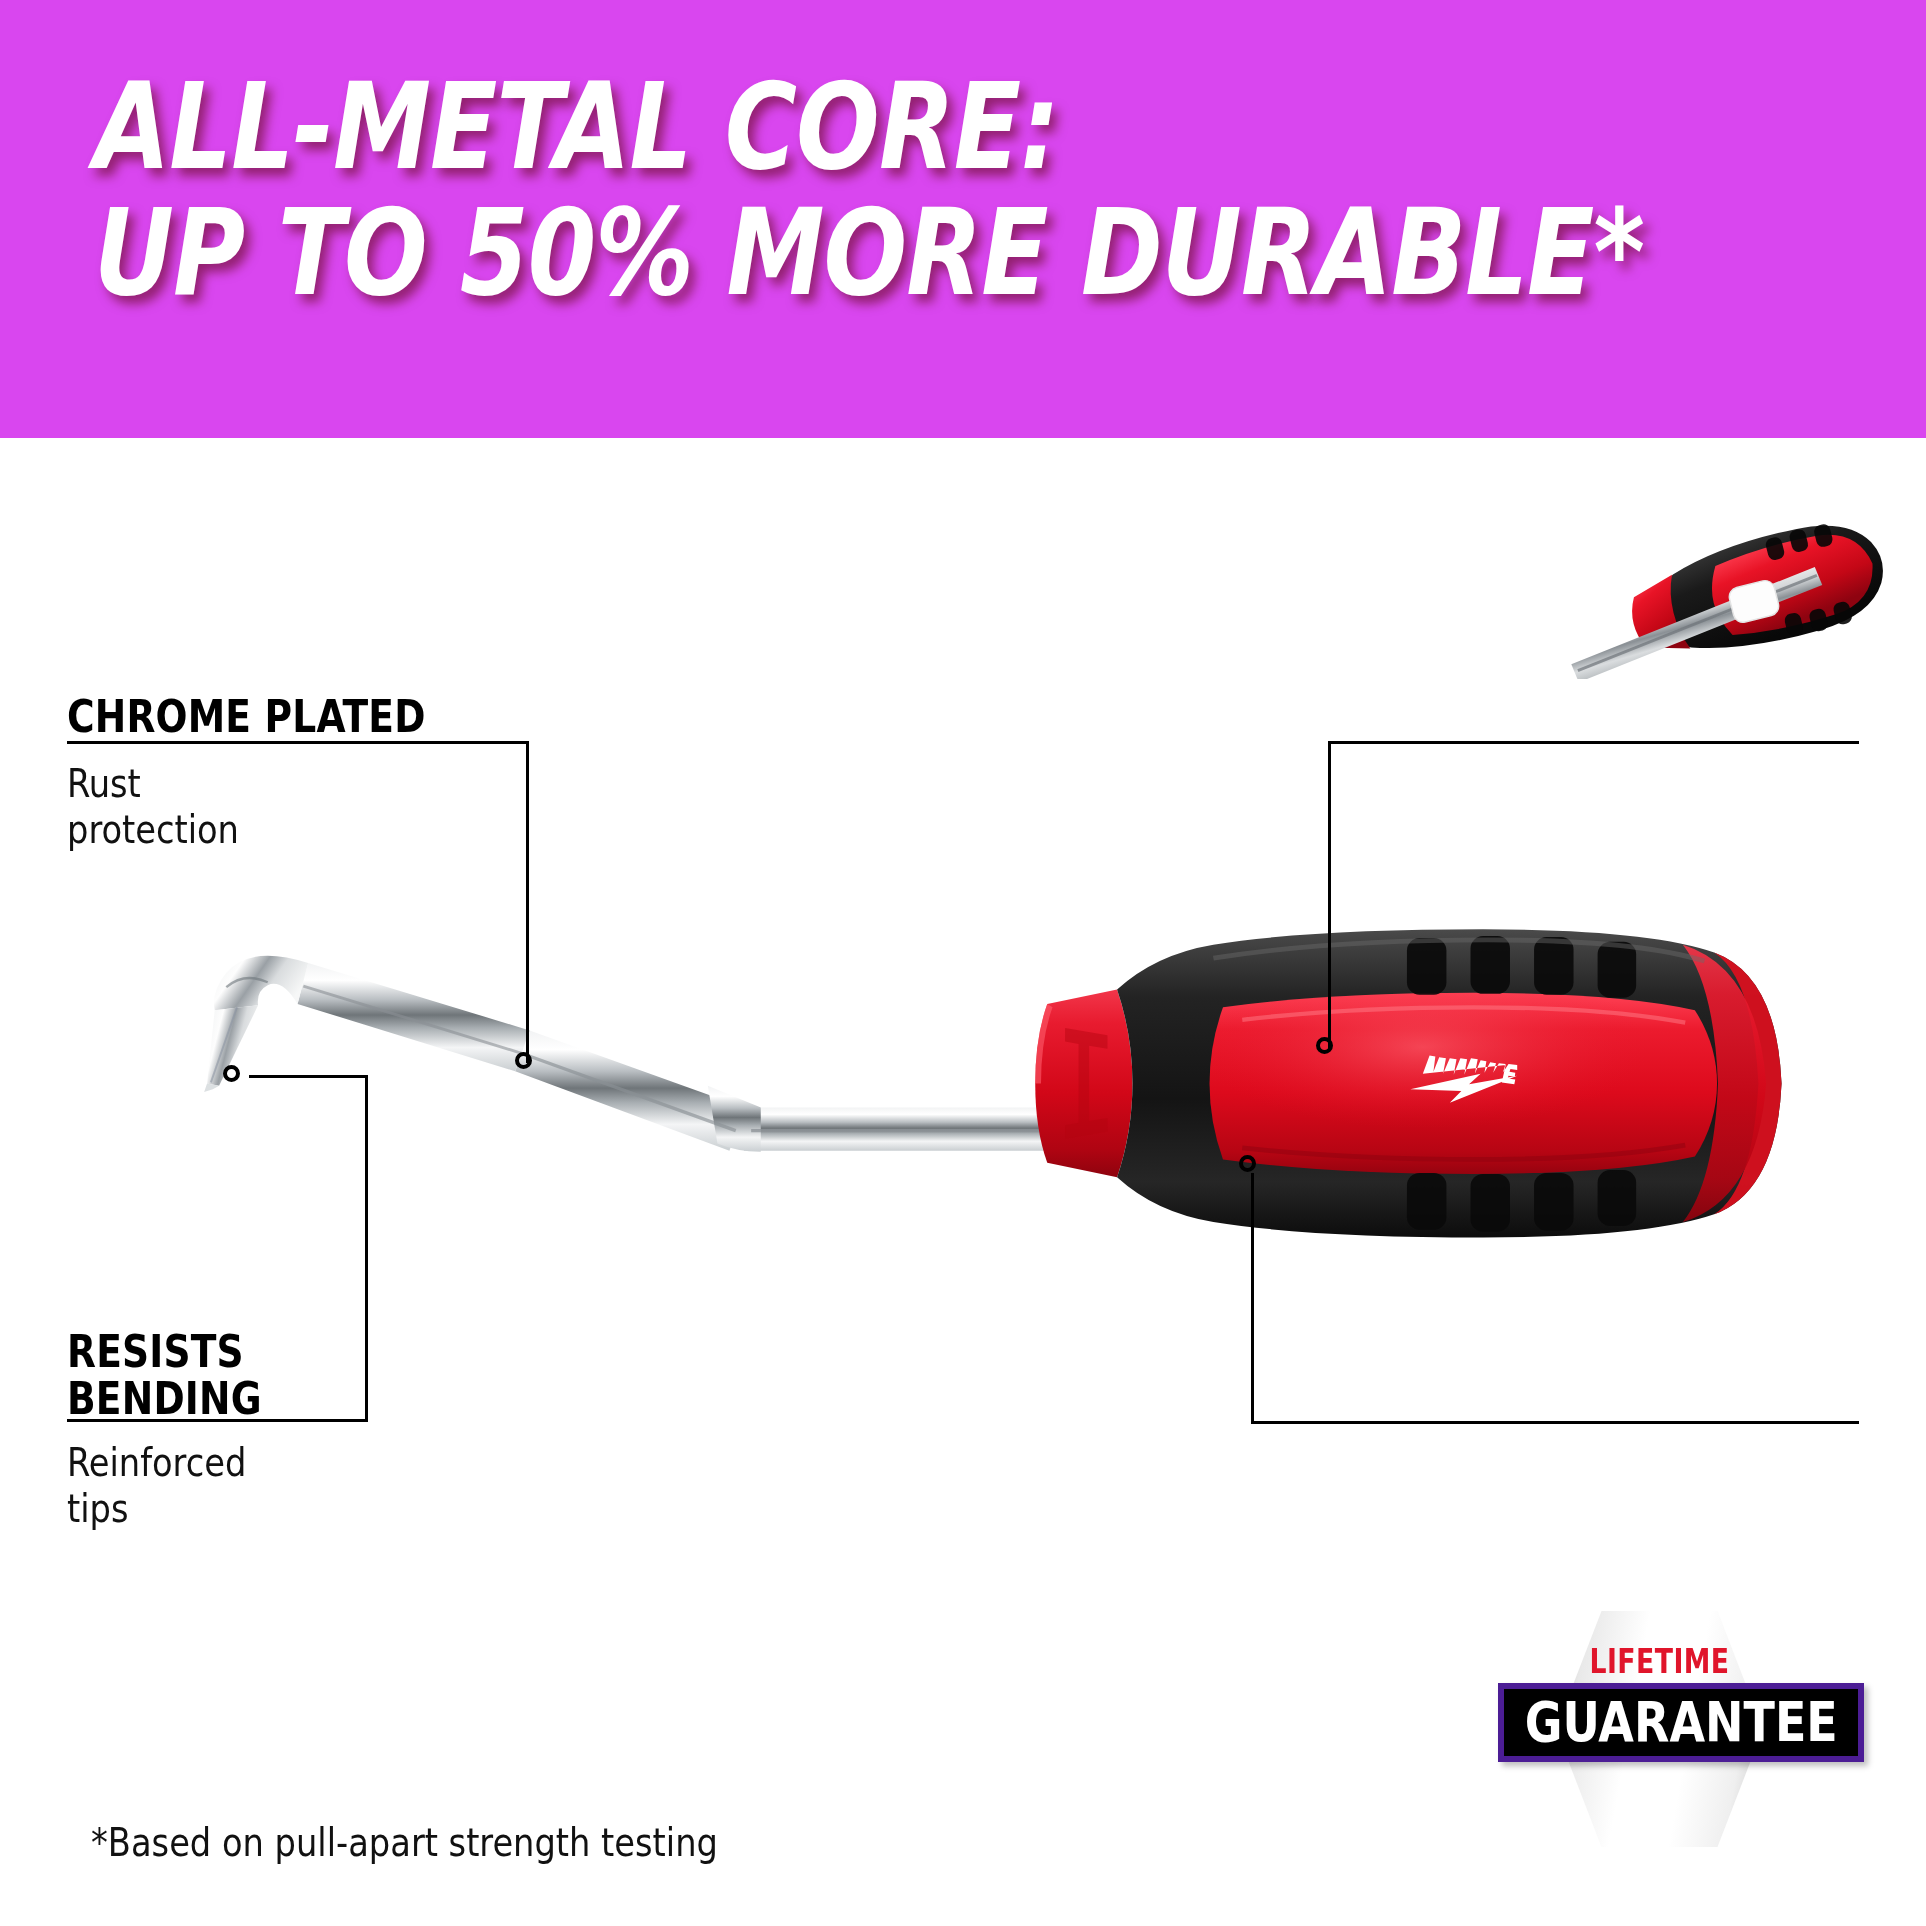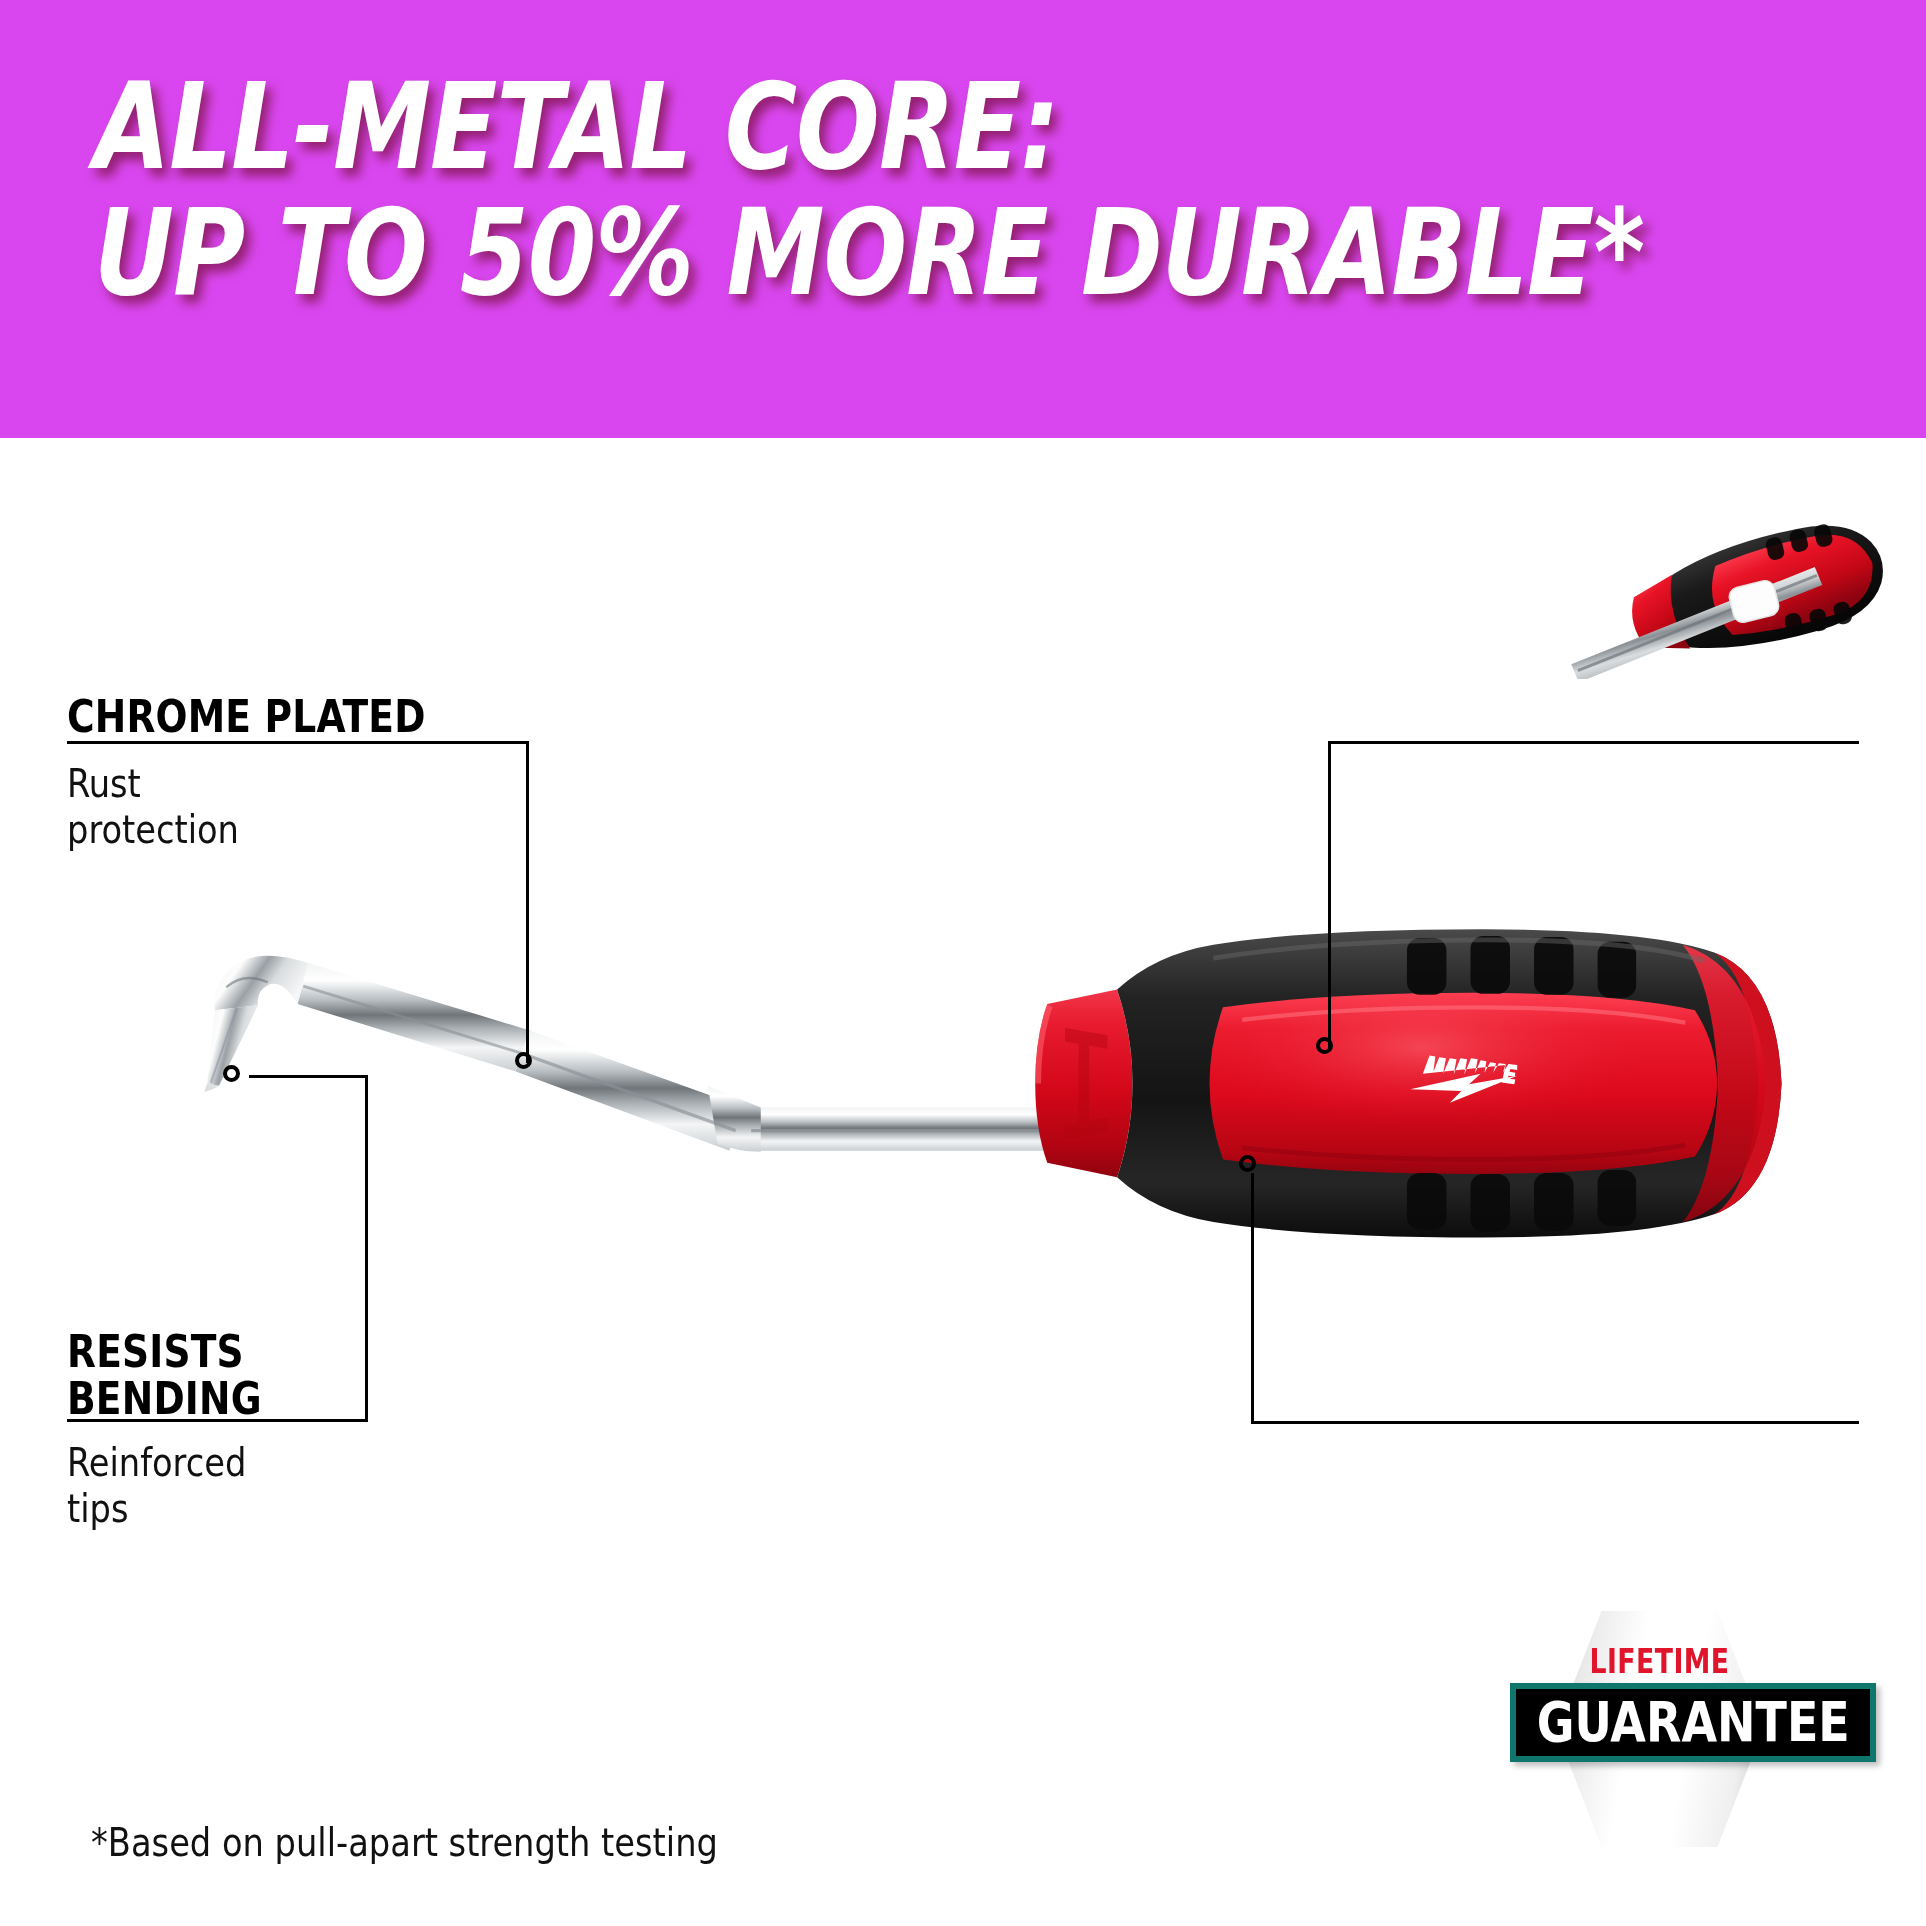--- a/index.html
+++ b/index.html
@@ -92,22 +92,22 @@
   #badge-lifetime{
     position:absolute; left:58px; top:34px; width:207px;
     text-align:center;
     font-family:"Liberation Sans Narrow","DejaVu Sans Condensed","Liberation Sans", sans-serif;
     font-weight:bold; font-stretch:condensed;
     font-size:33px; line-height:34px; letter-spacing:0.5px;
     color:#E0152B;
     transform:scaleX(0.9);
   }
   #badge-bar{
-    position:absolute; left:12px; top:72px; width:366px; height:79px;
-    background:#0f766e;
+    position:absolute; left:0px; top:72px; width:366px; height:79px;
+    background:#4c1d95;
     padding:6.3px;
     box-shadow:3.9px 4.3px 5.8px rgba(0,0,0,0.25);
   }
   #badge-bar-inner{
     width:100%; height:100%; background:#000000;
     display:flex; align-items:center; justify-content:center;
   }
   #badge-guarantee{
     font-family:"Liberation Sans Narrow","DejaVu Sans Condensed","Liberation Sans", sans-serif;
     font-weight:bold; font-stretch:condensed;

